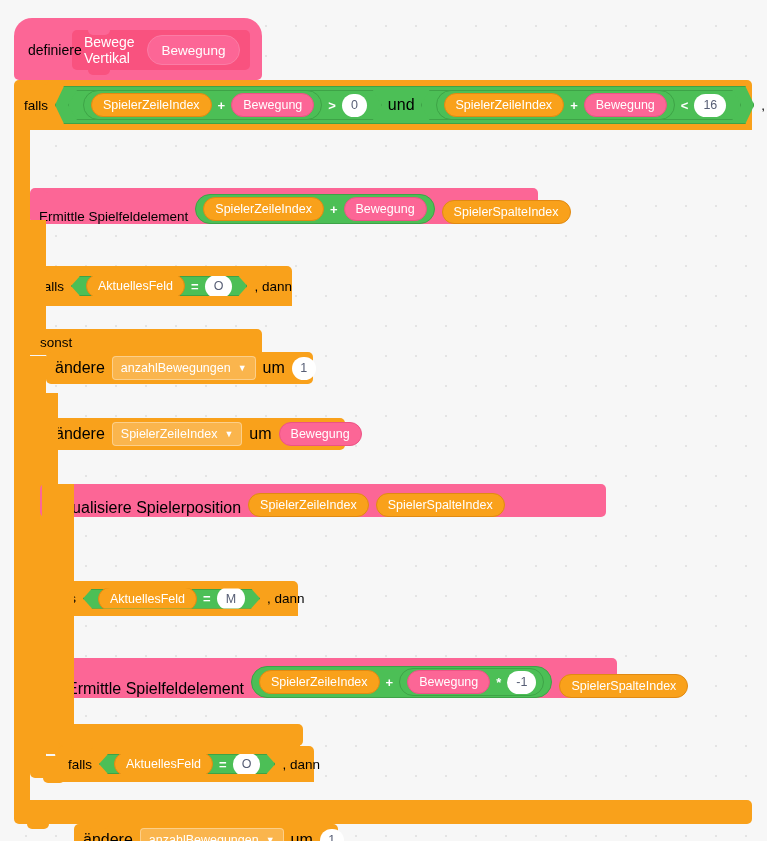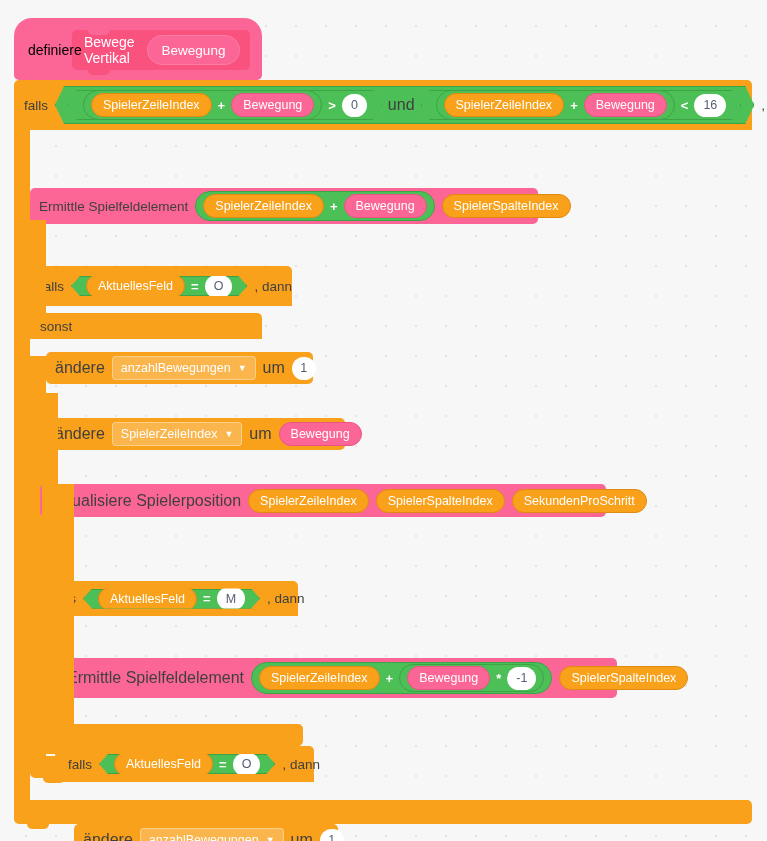--- a/index.html
+++ b/index.html
@@ -29,21 +29,21 @@
 
   
   .notch{
     position:absolute;left:13px;top:0px;
     width:22px;height:5px;
     border-bottom-left-radius:6px;border-bottom-right-radius:6px;
     background:inherit;
   }
 
   
-  .c-pink{background:#fc6696;}
+  .c-pink{background:#fc6696;align-items:flex-end;}
   .c-orange{background:#f9a11b;}
 
   
   .rep{
     display:inline-flex;align-items:center;justify-content:center;
     height:24px;border-radius:14px;padding:0 11px;
     font-size:12.5px;color:#fff;white-space:nowrap;
     box-sizing:border-box;
   }
   .rep.var{background:#f9a11b;border:1px solid #e18a12;}
@@ -88,21 +88,21 @@
     padding:0 14px;
     box-sizing:border-box;
     clip-path:polygon(9px 0, calc(100% - 9px) 0, 100% 50%, calc(100% - 9px) 100%, 9px 100%, 0 50%);
   }
   .bool > *{margin-right:6px;}
   .bool > *:last-child{margin-right:0;}
   .bool .sym{color:#fff;font-size:13px;font-weight:bold;}
   .bool.outer{height:38px;padding:0 12px;}
 
   
-  .lbl{color:#404040;font-size:13.5px;white-space:nowrap;}
+  .lbl{color:#000000;font-size:13.5px;white-space:nowrap;}
   .lbl.sm{font-size:16px;}
 
   
   .chead{
     display:flex;align-items:center;
     border-top-left-radius:5px;border-top-right-radius:5px;
     padding:0 10px;color:#fff;font-size:13.5px;white-space:nowrap;
     position:relative;box-sizing:border-box;
   }
   .chead > *{margin-right:7px;}
@@ -224,21 +224,21 @@
     <span class="lbl">falls</span>
     <span class="bool">
       <span class="rep var">AktuellesFeld</span>
       <span class="sym">=</span>
       <span class="numin">O</span>
     </span>
     <span class="lbl">, dann</span>
   </div>
   <div class="carm c-orange" style="left:30px;top:220px;width:16px;height:110px;"></div>
 
-  <div class="cmid c-orange" style="left:30px;top:313px;width:232px;height:26px;">
+  <div class="cmid c-orange" style="left:30px;top:329px;width:232px;height:26px;">
     <span class="lbl">sonst</span>
   </div>
   <div class="carm c-orange" style="left:30px;top:356px;width:16px;height:400px;"></div>
   <div class="cfoot c-orange" style="left:30px;top:756px;width:270px;height:22px;">
     <div class="bumpdown" style="left:13px;top:22px;background:#f9a11b;"></div>
   </div>
 
   <div class="cmd c-orange" style="left:46px;top:226px;width:249px;height:32px;">
     <div class="notch" style="background:#f9a11b;"></div>
     <span class="lbl sm">ändere</span>
@@ -259,21 +259,20 @@
     </span>
     <span class="lbl sm">um</span>
     <span class="rep param">Bewegung</span>
   </div>
 
   <div class="cmd c-pink" style="left:40px;top:294px;width:548px;height:33px;">
     <div class="notch" style="background:#fc6696;"></div>
     <span class="lbl sm">Aktualisiere Spielerposition</span>
     <span class="rep var">SpielerZeileIndex</span>
     <span class="rep var">SpielerSpalteIndex</span>
-    <span class="rep var">SekundenProSchritt</span>
   </div>
 
   <div class="chead c-orange" style="left:42px;top:358px;width:256px;height:35px;">
     <div class="notch" style="background:#f9a11b;"></div>
     <span class="lbl">falls</span>
     <span class="bool">
       <span class="rep var">AktuellesFeld</span>
       <span class="sym">=</span>
       <span class="numin">M</span>
     </span>

